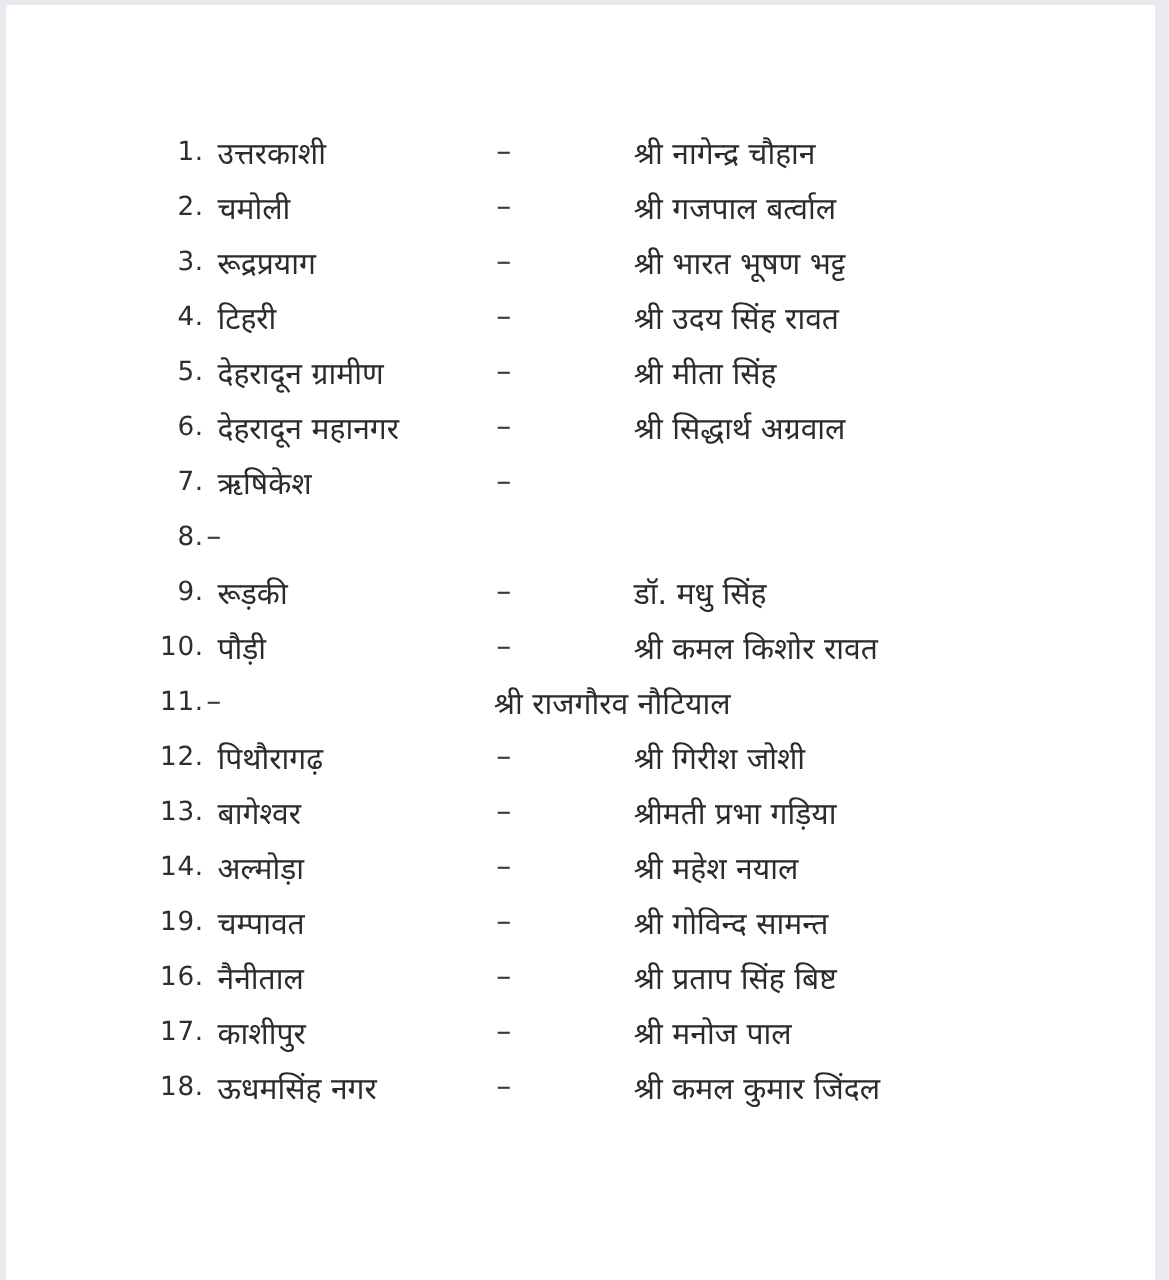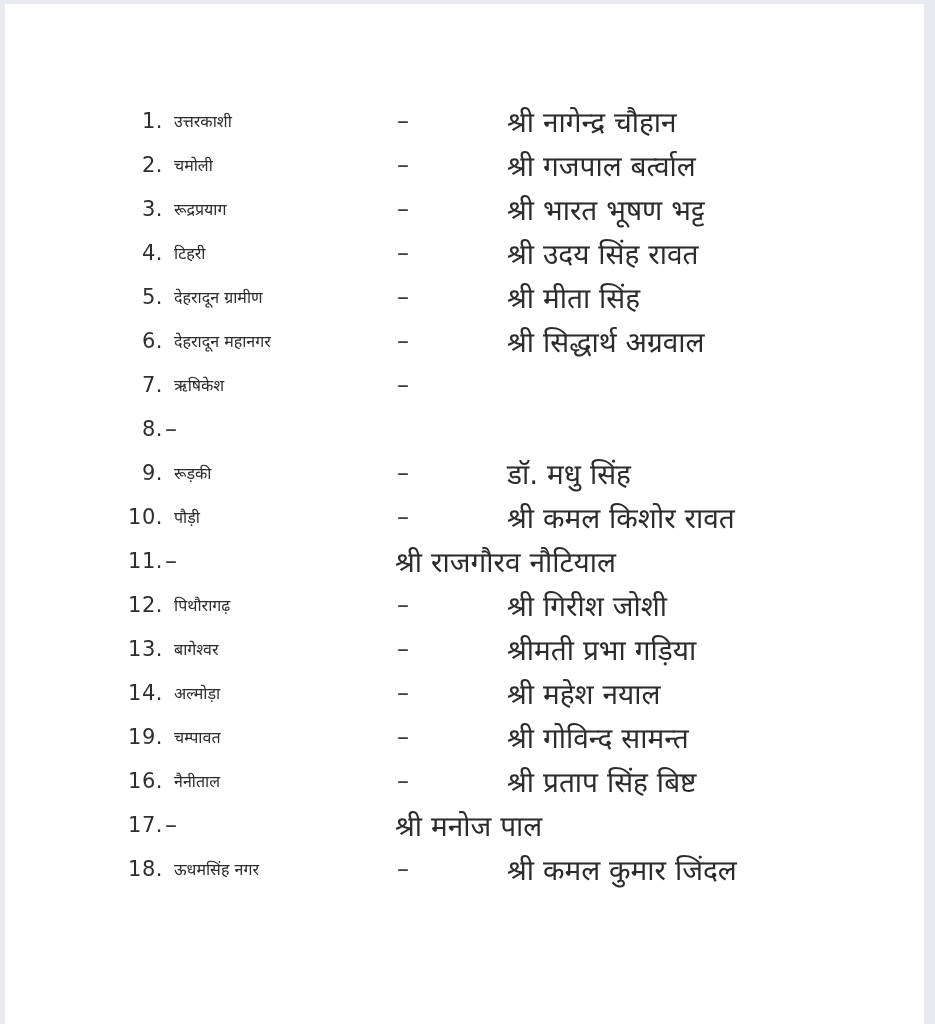--- a/index.html
+++ b/index.html
@@ -36,30 +36,30 @@
     color: #2b2b2b;
   }
   .cell-num {
     text-align: right;
     font-size: 21px;
     letter-spacing: 0.5px;
     color: #2e2e2e;
   }
   .cell-district {
     padding-left: 11px;
-    font-size: 16px;
+    font-size: 24px;
     white-space: nowrap;
   }
   .cell-dash {
     font-size: 24px;
     color: #3a3a3a;
     padding-left: 2px;
   }
   .cell-name {
-    font-size: 28px;
+    font-size: 24px;
     white-space: nowrap;
   }
 </style>
 </head>
 <body>
 
 <div class="paper">
   <div class="list">
   <div class="row">
     <span class="cell-num">1.</span>
@@ -164,20 +164,21 @@
 
   <div class="row">
     <span class="cell-num">16.</span>
     <span class="cell-district">नैनीताल</span>
     <span class="cell-dash">–</span>
     <span class="cell-name">श्री प्रताप सिंह बिष्ट</span>
   </div>
 
   <div class="row">
     <span class="cell-num">17.</span>
+    <span class="cell-district">काशीपुर</span>
     <span class="cell-dash">–</span>
     <span class="cell-name">श्री मनोज पाल</span>
   </div>
 
   <div class="row">
     <span class="cell-num">18.</span>
     <span class="cell-district">ऊधमसिंह नगर</span>
     <span class="cell-dash">–</span>
     <span class="cell-name">श्री कमल कुमार जिंदल</span>
   </div>

